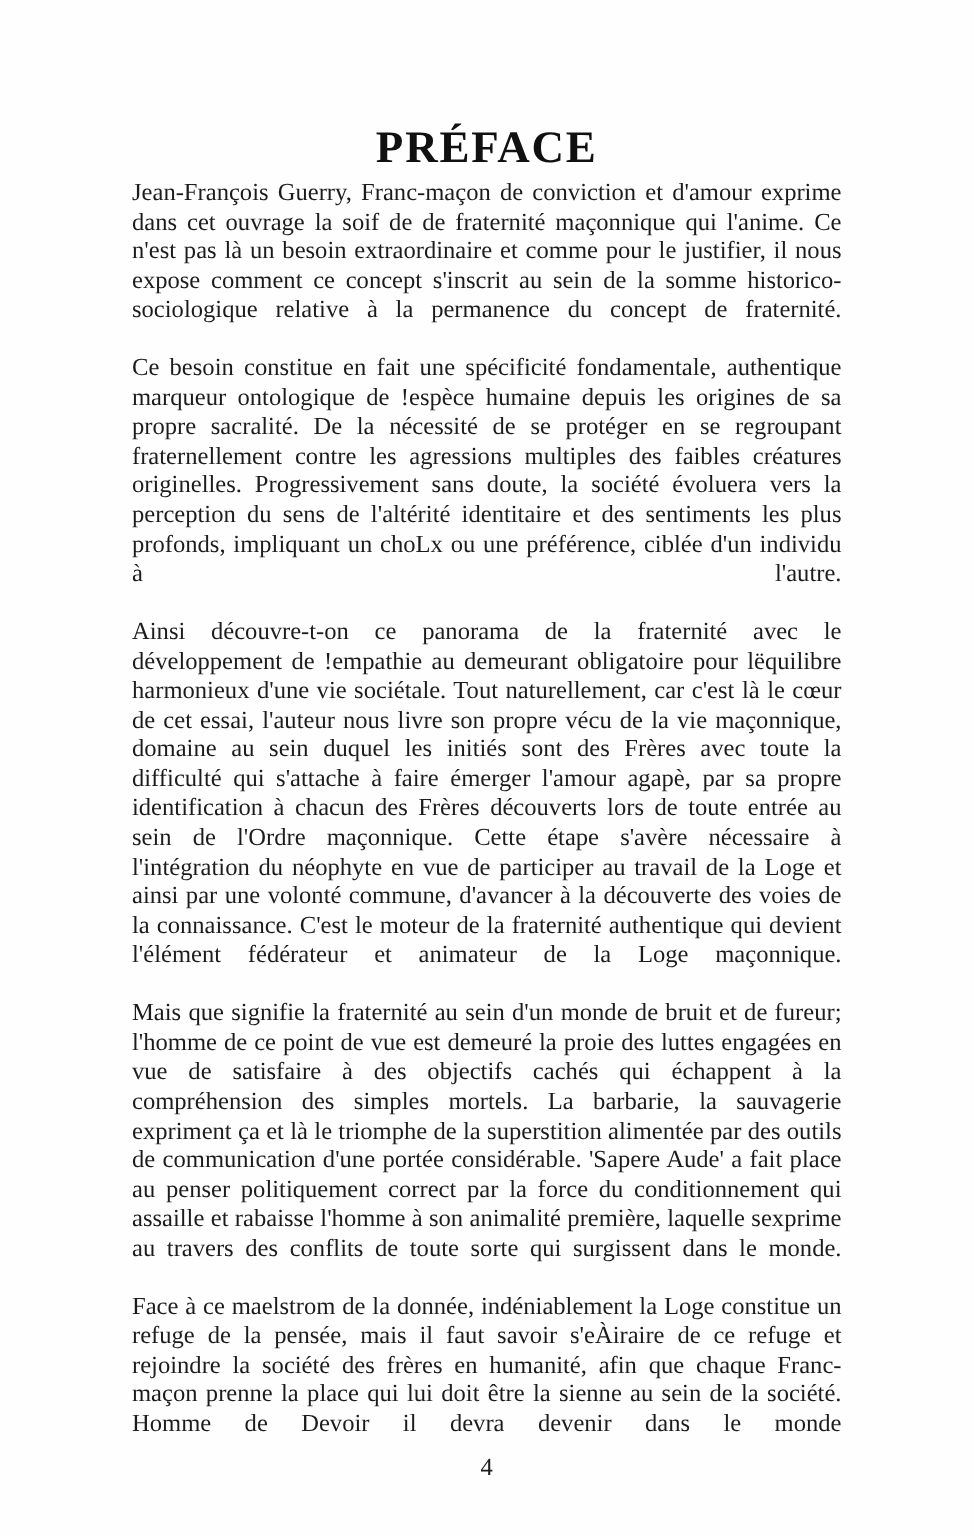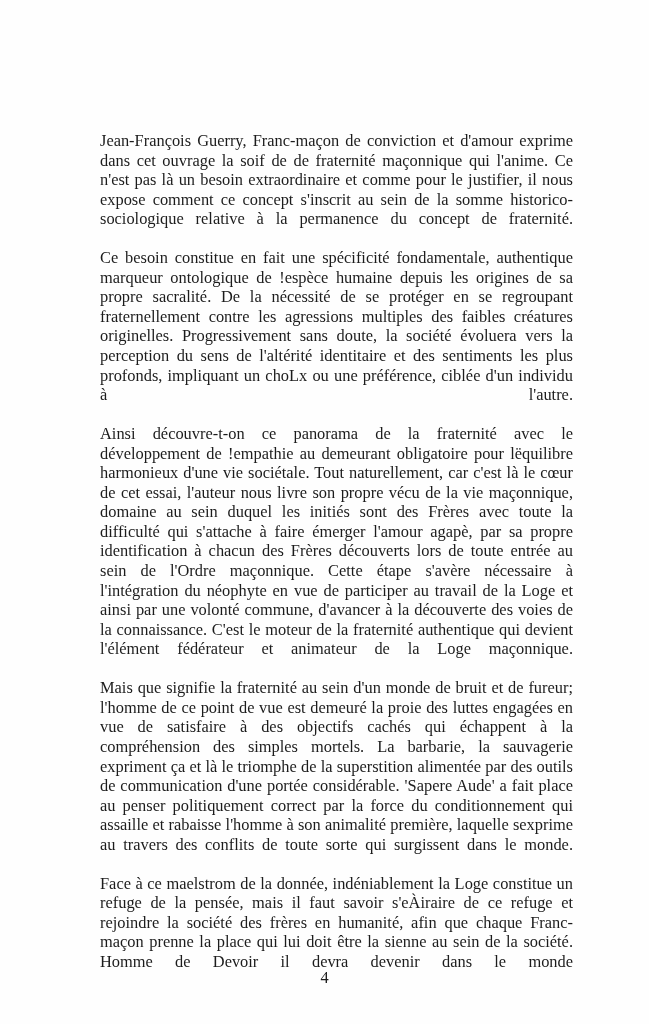--- a/index.html
+++ b/index.html
@@ -33,24 +33,23 @@
     text-align: center;
     font-size: 30px;
     font-weight: bold;
     letter-spacing: 1.2px;
     color: #101010;
     font-family: "Liberation Serif", "DejaVu Serif", serif;
   }
 
   .body-column {
     position: absolute;
-    left: 100px;
+    left: 88px;
     top: 118px;
     width: 473px;
-    margin-top: 13px;
   }
 
   .para {
     margin: 0;
     text-align: justify;
     text-justify: inter-word;
     font-size: 16.4px;
     line-height: 19.55px;
     color: #1c1c1c;
     hyphens: none;
@@ -72,20 +71,21 @@
     text-align: center;
     font-size: 16.4px;
     color: #1c1c1c;
   }
 </style>
 </head>
 <body>
 
 <div class="page">
 
+  <h1 class="page-title">PRÉFACE</h1>
 
   <div class="body-column">
     <p class="para">Jean-François Guerry, Franc-maçon de conviction et d'amour exprime dans cet ouvrage la soif de de fraternité maçonnique qui l'anime. Ce n'est pas là un besoin extraordinaire et comme pour le justifier, il nous expose comment ce concept s'inscrit au sein de la somme historico-sociologique relative à la permanence du concept de fraternité.</p>
     <p class="para">Ce besoin constitue en fait une spécificité fondamentale, authentique marqueur ontologique de !espèce humaine depuis les origines de sa propre sacralité. De la nécessité de se protéger en se regroupant fraternellement contre les agressions multiples des faibles créatures originelles. Progressivement sans doute, la société évoluera vers la perception du sens de l'altérité identitaire et des sentiments les plus profonds, impliquant un choLx ou une préférence, ciblée d'un individu à l'autre.</p>
     <p class="para">Ainsi découvre-t-on ce panorama de la fraternité avec le développement de !empathie au demeurant obligatoire pour lëquilibre harmonieux d'une vie sociétale. Tout naturellement, car c'est là le cœur de cet essai, l'auteur nous livre son propre vécu de la vie maçonnique, domaine au sein duquel les initiés sont des Frères avec toute la difficulté qui s'attache à faire émerger l'amour agapè, par sa propre identification à chacun des Frères découverts lors de toute entrée au sein de l'Ordre maçonnique. Cette étape s'avère nécessaire à l'intégration du néophyte en vue de participer au travail de la Loge et ainsi par une volonté commune, d'avancer à la découverte des voies de la connaissance. C'est le moteur de la fraternité authentique qui devient l'élément fédérateur et animateur de la Loge maçonnique.</p>
     <p class="para">Mais que signifie la fraternité au sein d'un monde de bruit et de fureur; l'homme de ce point de vue est demeuré la proie des luttes engagées en vue de satisfaire à des objectifs cachés qui échappent à la compréhension des simples mortels. La barbarie, la sauvagerie expriment ça et là le triomphe de la superstition alimentée par des outils de communication d'une portée considérable. 'Sapere Aude' a fait place au penser politiquement correct par la force du conditionnement qui assaille et rabaisse l'homme à son animalité première, laquelle sexprime au travers des conflits de toute sorte qui surgissent dans le monde.</p>
     <p class="para">Face à ce maelstrom de la donnée, indéniablement la Loge constitue un refuge de la pensée, mais il faut savoir s'eÀiraire de ce refuge et rejoindre la société des frères en humanité, afin que chaque Franc-maçon prenne la place qui lui doit être la sienne au sein de la société. Homme de Devoir il devra devenir dans le monde</p>
   </div>
 
   <div class="page-number">4</div>

